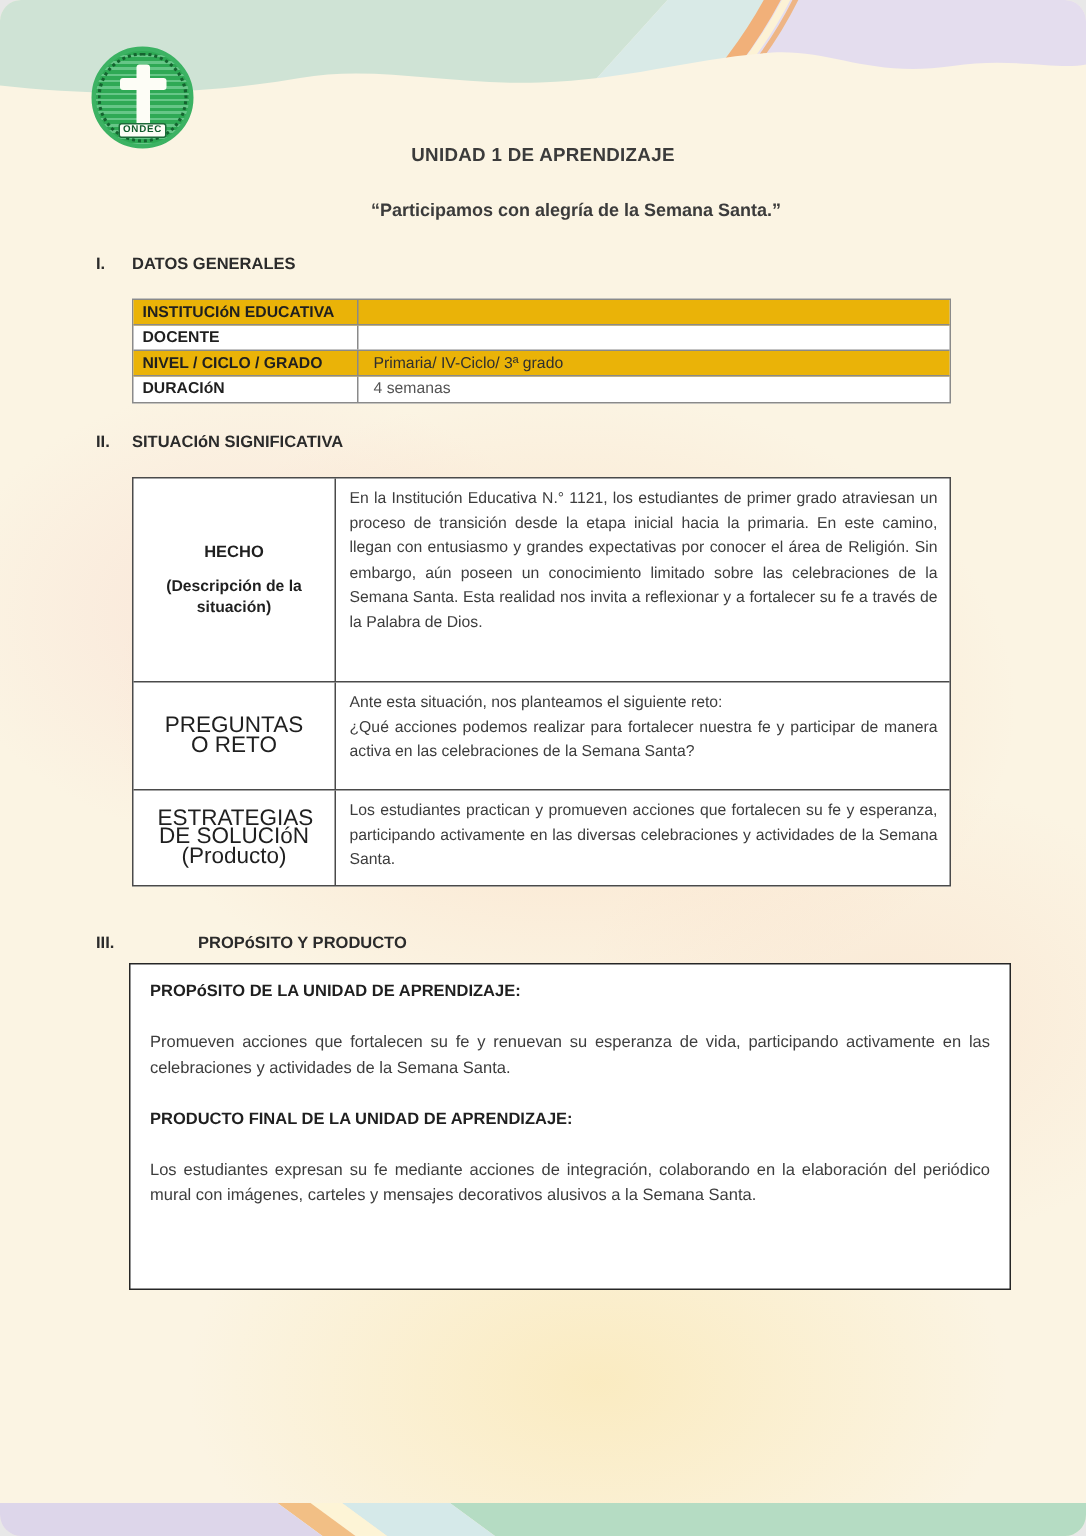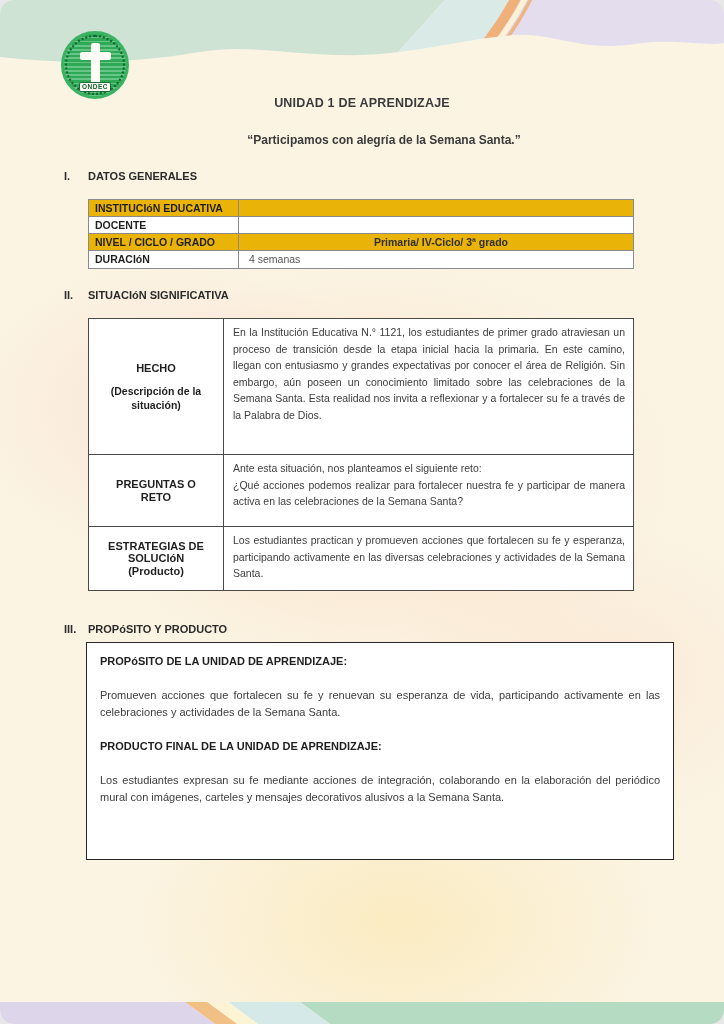--- a/index.html
+++ b/index.html
@@ -40,43 +40,43 @@
     padding:0 2px; border-radius:2px; border:1px solid #1c6b38; letter-spacing:0.5px; }
 
   
   .doc-title { position:absolute; left:0; top:96px; width:724px; text-align:center;
     font-size:12.5px; font-weight:bold; color:#3b3b3b; letter-spacing:0.2px; }
   .doc-subtitle { position:absolute; left:0; top:133px; width:724px; text-align:center;
     font-size:12px; font-weight:bold; color:#3b3b3b;padding-left:44px; }
 
   .sec-heading { position:absolute; left:64px; display:flex; font-size:11px; font-weight:bold; color:#2b2b2b; }
   .sec-heading .num { width:24px; flex:0 0 24px; }
-  .sec-1 { top:170px; } .sec-2 { top:289px; } .sec-3 { top:623px; }
+  .sec-1 { top:170px; } .sec-2 { top:289px; } .sec-3 { top:623px;gap:44px; }
 
   
   .t1 { position:absolute; left:88px; top:199px; width:546px; border:1px solid #8a8a8a; background:#fff; }
   .t1-row { display:flex; height:17px; border-bottom:1px solid #8a8a8a; }
   .t1-row:last-child { border-bottom:none; }
   .t1-row.blue { background:#eab308; }
   .t1-label { flex:0 0 150px; border-right:1px solid #8a8a8a; font-size:10.5px; font-weight:bold;
     color:#1f1f1f; line-height:16px; padding-left:6px; overflow:hidden; white-space:nowrap; }
   .t1-value { flex:1; font-size:10.5px; line-height:16px; padding-left:10px; overflow:hidden; white-space:nowrap; }
-  .t1-value.bold { font-weight:bold; color:#2f2f2f;text-align:center; }
+  .t1-value.bold { font-weight:normal; color:#2f2f2f; }
   .t1-value.gray { color:#555; }
 
   
   .t2 { position:absolute; left:88px; top:318px; width:546px; border:1px solid #4a4a4a; background:#fff; }
   .t2-row { display:flex; border-bottom:1px solid #4a4a4a; }
   .t2-row:last-child { border-bottom:none; }
   .t2-r1 { height:136px; } .t2-r2 { height:72px; } .t2-r3 { height:63px; }
   .t2-label { flex:0 0 135px; border-right:1px solid #4a4a4a; display:flex; flex-direction:column;
     align-items:center; justify-content:center; text-align:center; color:#1f1f1f; padding:4px 8px; }
   .t2-label .big { font-size:11px; font-weight:bold; margin-bottom:10px; }
   .t2-label .mid { font-size:10.5px; font-weight:bold; line-height:14px; max-width:105px; }
-  .t2-label .small { font-size:11px; font-weight:bold; line-height:12.5px; max-width:102px;text-align:center; }
+  .t2-label .small { font-size:15px; font-weight:normal; line-height:12.5px; max-width:102px;text-align:center; }
   .t2-content { flex:1; padding:5px 8px 4px 9px; font-size:10.5px; line-height:16.5px;
     color:#3d3d3d; text-align:justify; overflow:hidden; }
   .t2-content .plainline { text-align:left; }
 
   
   .box3 { position:absolute; left:86px; top:642px; width:588px; height:218px;
     border:1.5px solid #262626; background:#fff; padding:10px 13px; overflow:hidden; }
   .box3 .bh { font-size:11px; font-weight:bold; color:#1f1f1f; line-height:17px; margin-bottom:17px; }
   .box3 .bp { font-size:11px; color:#3d3d3d; line-height:17px; text-align:justify; margin-bottom:17px; }
 </style>

